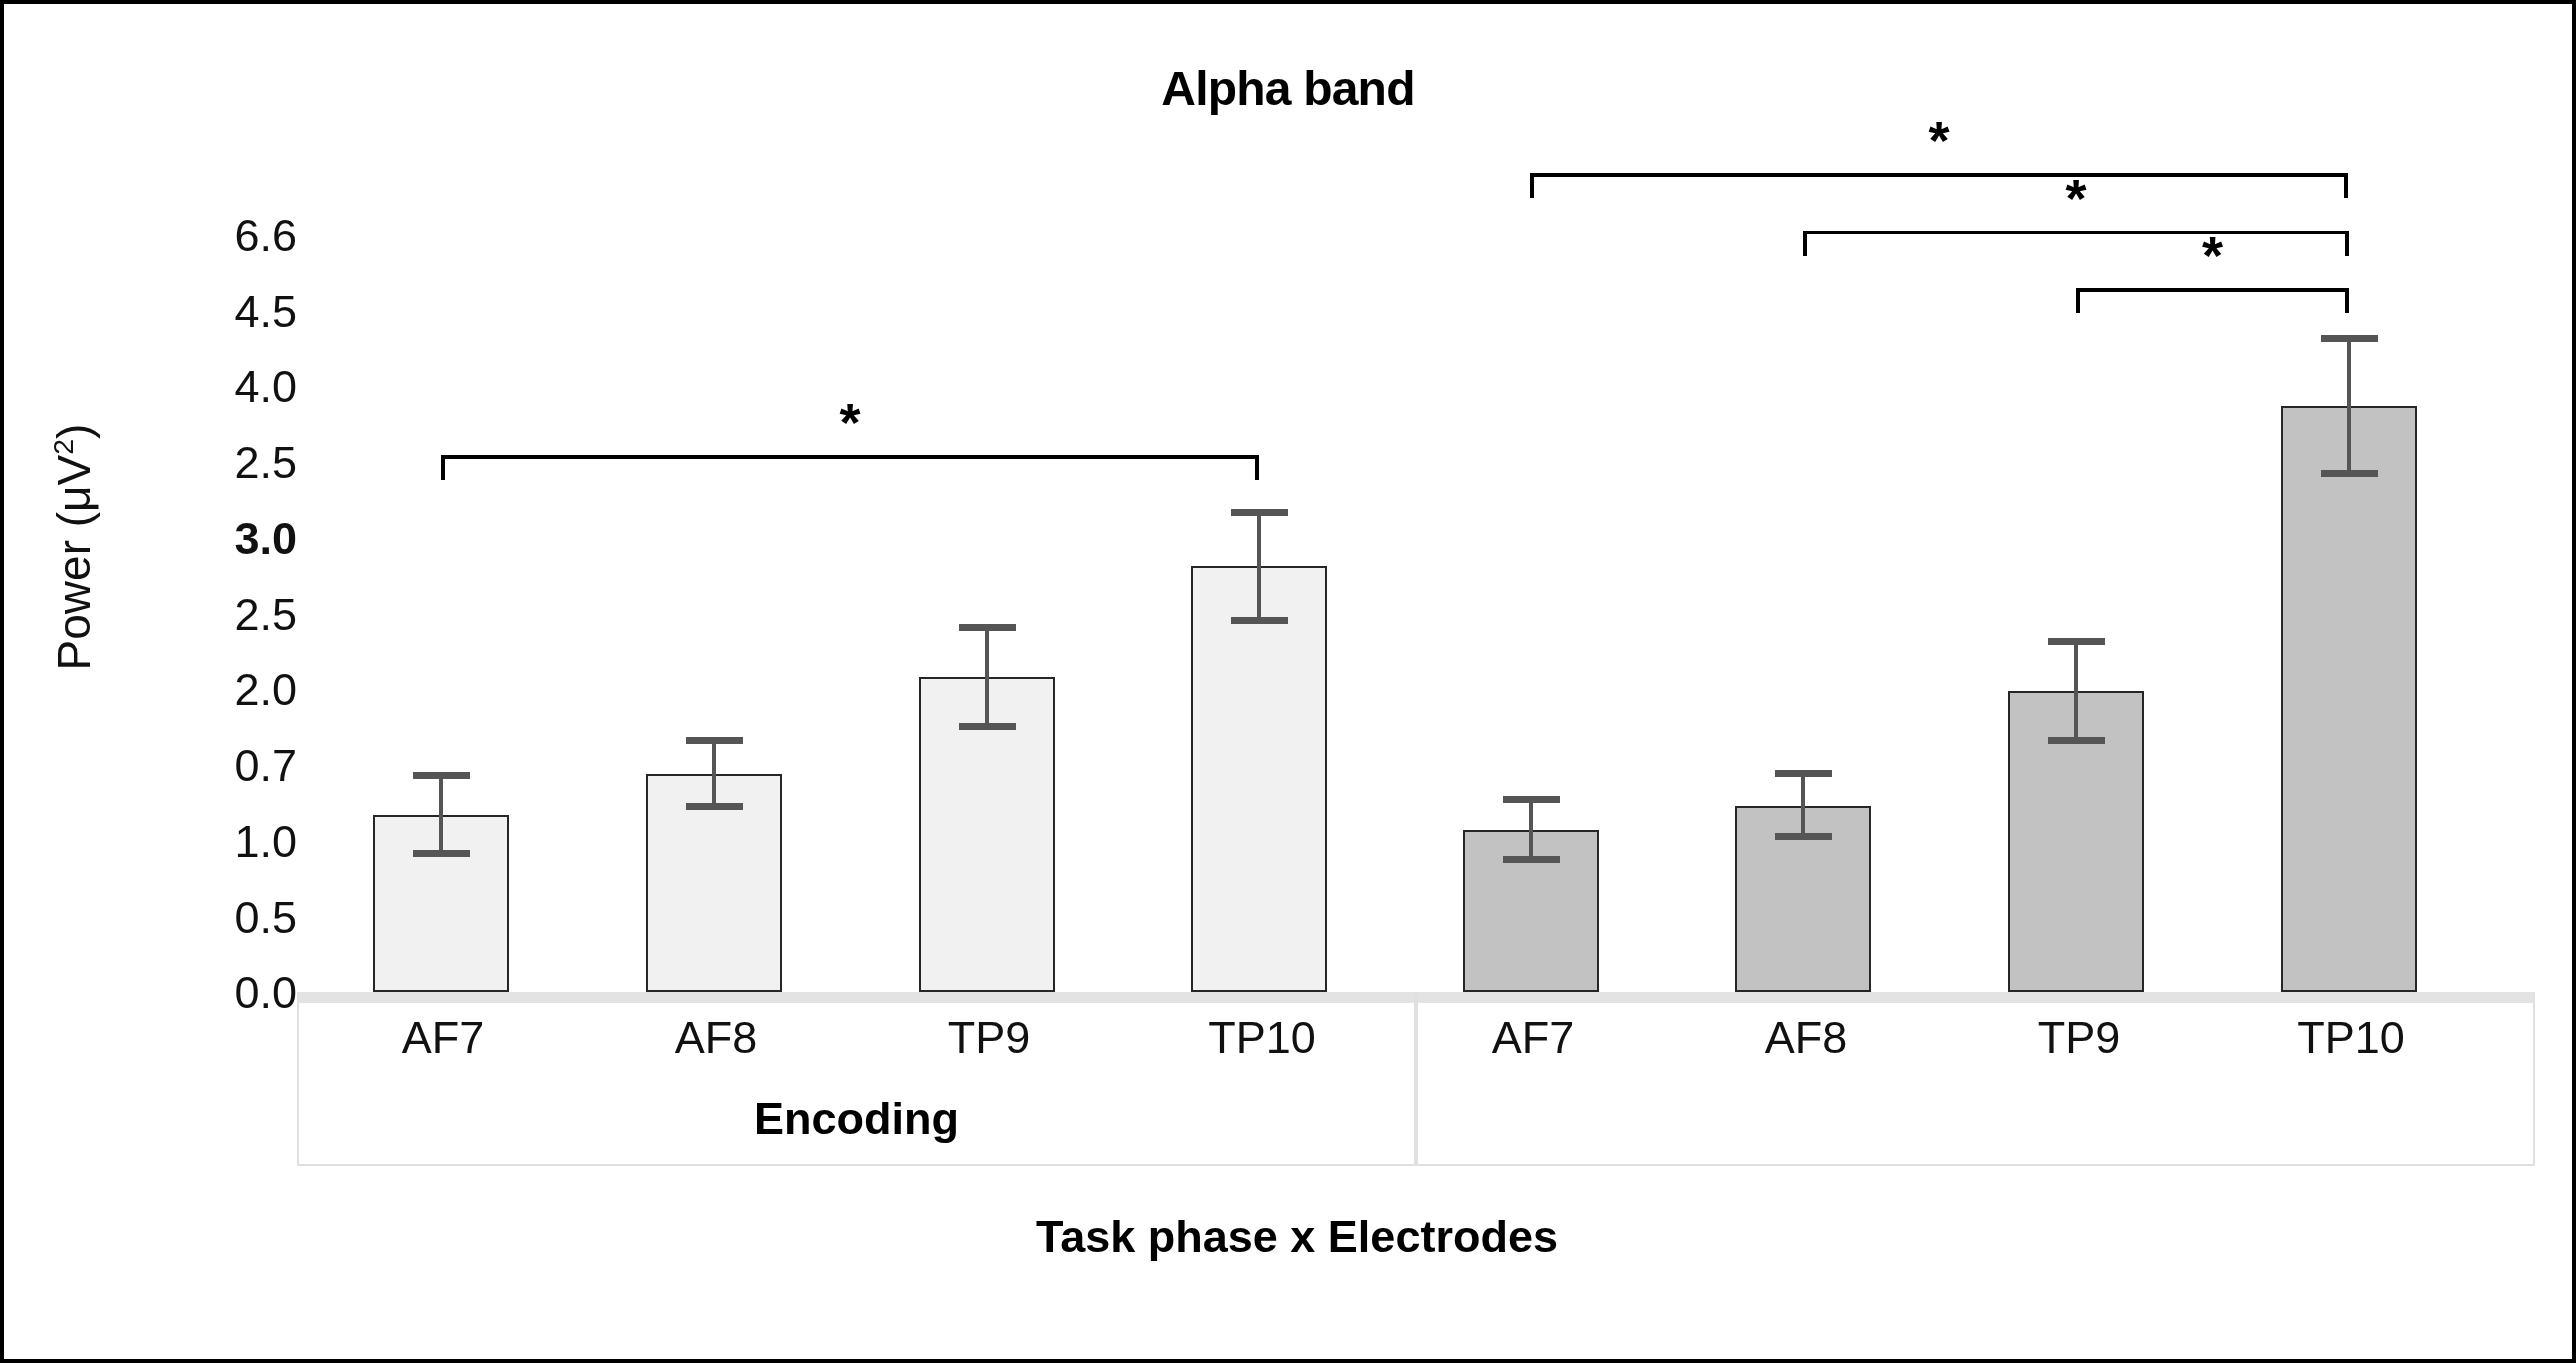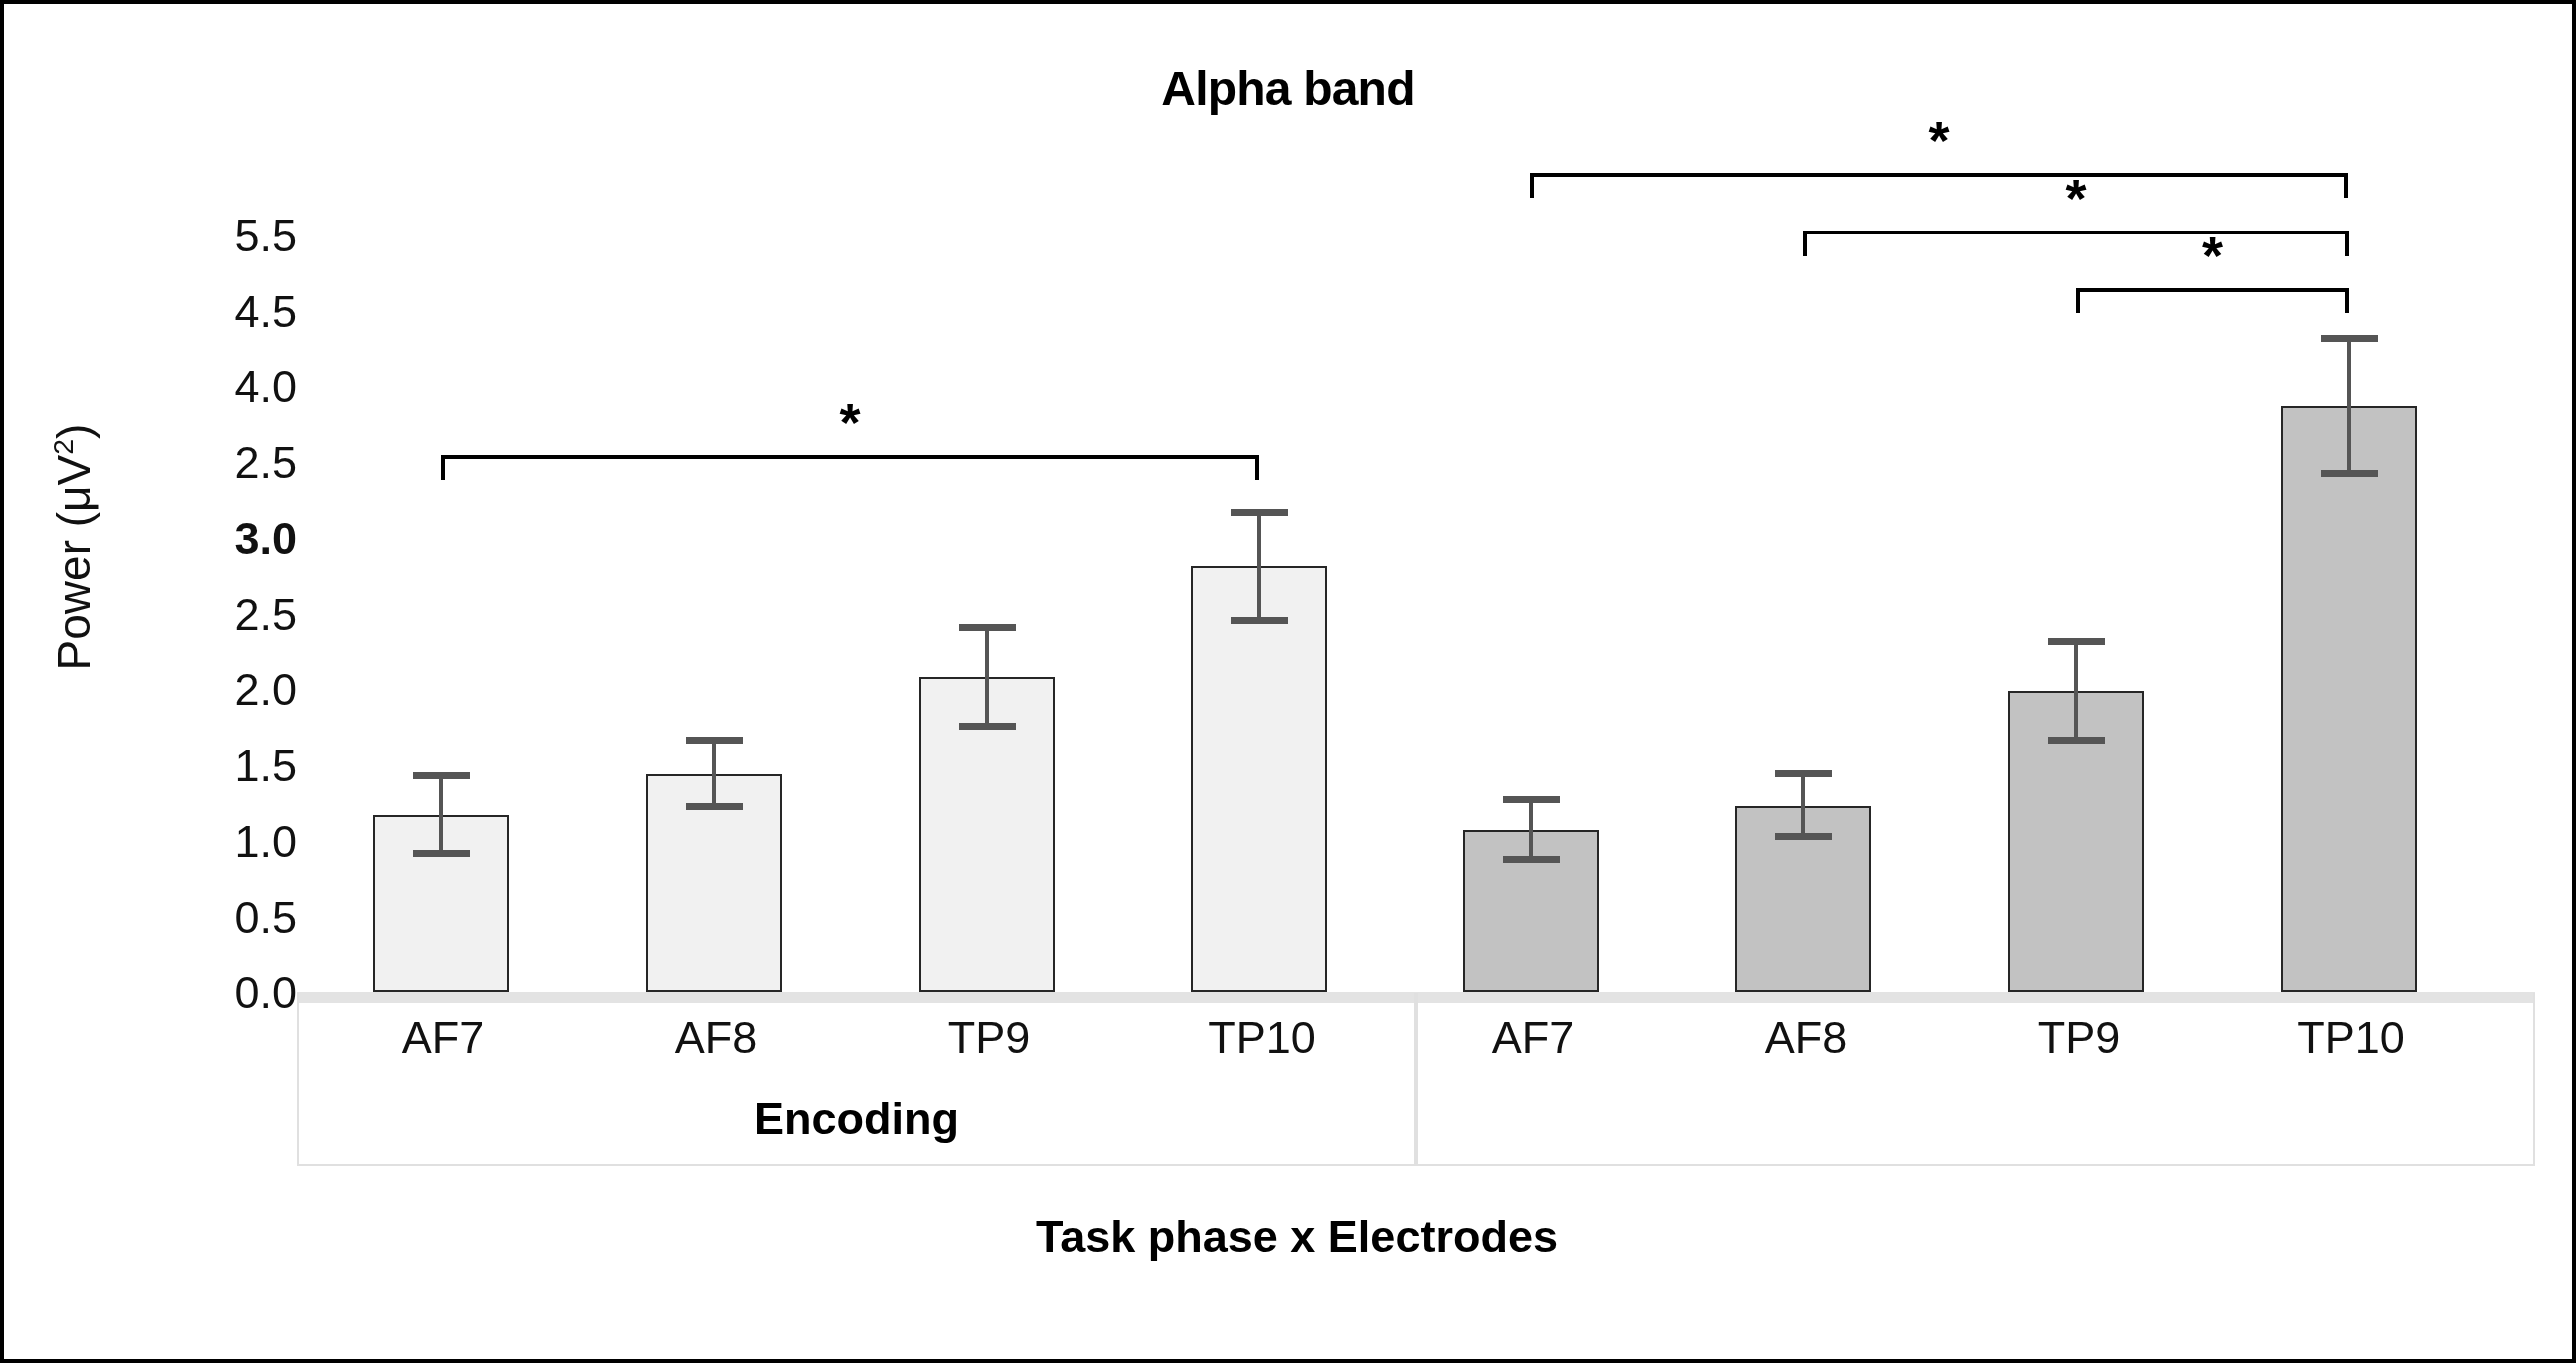--- a/index.html
+++ b/index.html
@@ -92,28 +92,28 @@
 </head>
 <body>
 
 <div id="frame">
 
   <div id="chart-title">Alpha band</div>
 
   <div id="ylabel"><span>Power (μV</span><sup>2</sup><span>)</span></div>
 
   <div id="yticks">
-      <div class="ytick" style="top: 209px;">5.5</div>
+      <div class="ytick" style="top: 209px;">6.6</div>
       <div class="ytick" style="top: 285px;">4.5</div>
       <div class="ytick" style="top: 360px;">4.0</div>
       <div class="ytick" style="top: 436px;">2.5</div>
       <div class="ytick" style="top: 512px; font-weight: bold;">3.0</div>
       <div class="ytick" style="top: 588px;">2.5</div>
       <div class="ytick" style="top: 663px;">2.0</div>
-      <div class="ytick" style="top: 739px;">1.5</div>
+      <div class="ytick" style="top: 739px;">0.7</div>
       <div class="ytick" style="top: 815px;">1.0</div>
       <div class="ytick" style="top: 891px;">0.5</div>
       <div class="ytick" style="top: 966px;">0.0</div>
     </div>
 
   <div id="plot">
     <div id="baseline"></div>
   <div class="bar-wrap" style="left: 67px; height: 177px;">
         <div class="bar enc" style="height: 177px;"></div>
         <div class="ebar" style="bottom: 138px; height: 79px;">

